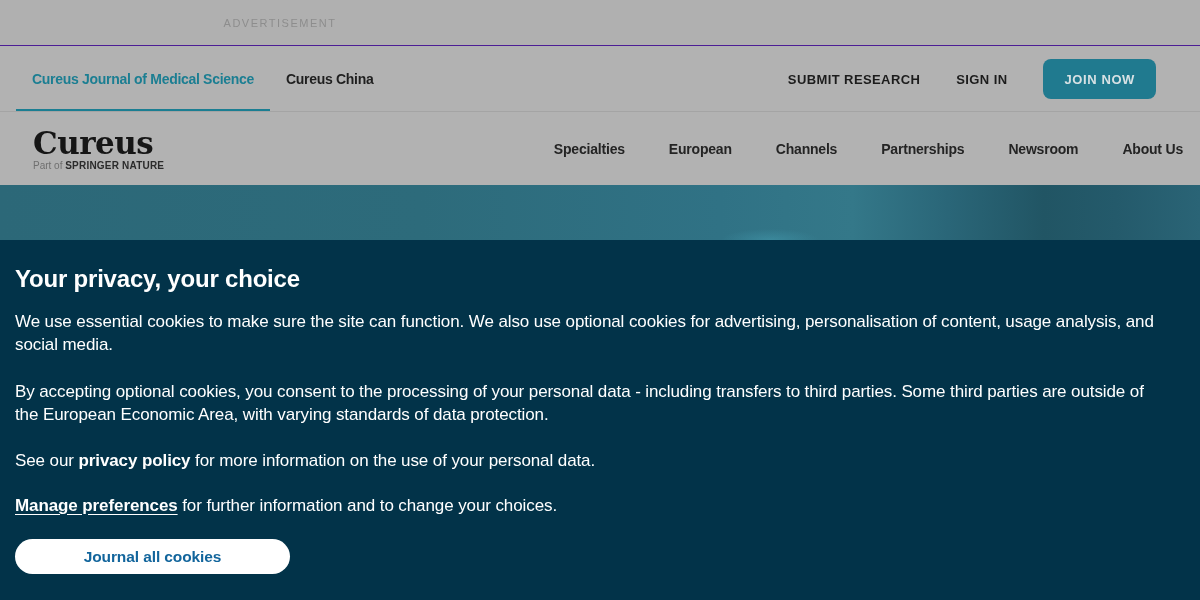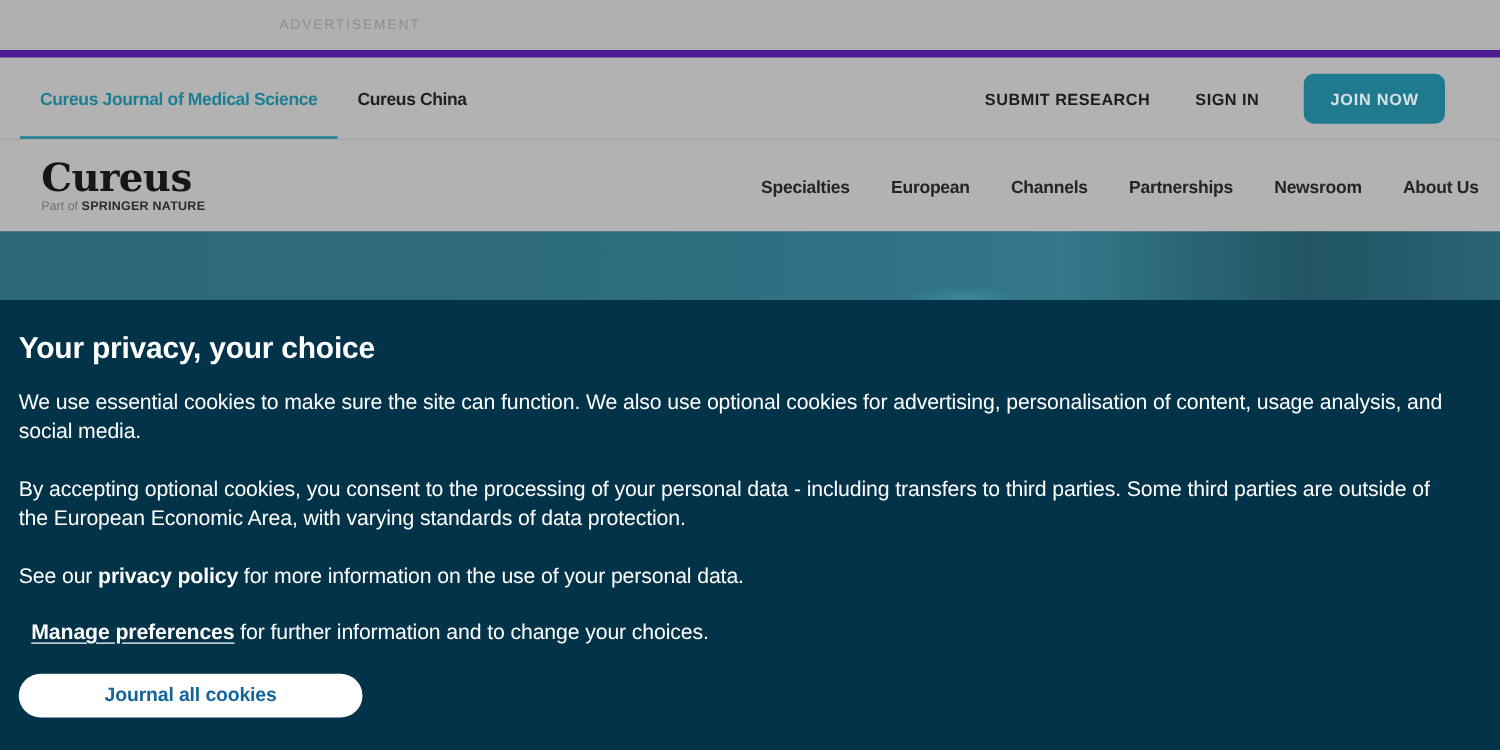--- a/index.html
+++ b/index.html
@@ -6,21 +6,21 @@
   html,body { width:1200px; height:600px; }
   body {
     position:relative; overflow:hidden;
     font-family:"Liberation Sans", sans-serif;
     background:#b2b2b2;
   }
 
   
   .ad-bar {
     position:absolute; top:0; left:0; width:1200px; height:46px;
-    background:#b0b0b0; border-bottom:6px solid #4c1d95;
+    background:#b0b0b0; border-bottom:1px solid #4c1d95;
   }
   .ad-label {
     position:absolute; left:280px; top:50%; transform:translate(-50%,-50%);
     color:#8d8d8d; font-size:11px; letter-spacing:1.5px; font-weight:400;
     white-space:nowrap;
   }
 
   
   .tab-bar {
     position:absolute; top:47px; left:0; width:1200px; height:65px;
@@ -57,21 +57,21 @@
   }
   .logo-block { margin-left:33px; cursor:pointer; }
   .logo-text {
     font-family:"DejaVu Serif", serif; font-weight:700;
     font-size:31px; line-height:1.05; color:#161616; letter-spacing:-0.5px;
   }
   .logo-tagline { font-size:10px; color:#6f6f6f; margin-top:1px; white-space:nowrap; }
   .logo-tagline .brand { font-weight:700; color:#2b2b2b; letter-spacing:0.2px; }
   .main-nav {
     margin-left:auto; margin-right:17px;
-    display:flex; align-items:center; gap:33px;justify-content:center;
+    display:flex; align-items:center; gap:44px;justify-content:center;
   }
   .nav-item {
     font-size:14px; font-weight:700; letter-spacing:-0.2px;
     color:#242424; white-space:nowrap; cursor:pointer;
   }
 
   
   .hero {
     position:absolute; top:185px; left:0; width:1200px; height:55px;
     background:
@@ -91,21 +91,21 @@
     margin-top:24px; font-size:24px; font-weight:700; line-height:29px;
     letter-spacing:-0.2px;
   }
   .cb-p {
     font-size:17px; line-height:23px; font-weight:400;
     max-width:1148px; letter-spacing:-0.1px;
   }
   .cb-p1 { margin-top:17px; }
   .cb-p2 { margin-top:24px; }
   .cb-p3 { margin-top:23px; }
-  .cb-p4 { margin-top:22px; margin-left:10px; }
+  .cb-p4 { margin-top:22px; margin-left:0; }
   .cb-link-bold { font-weight:700; color:#ffffff; text-decoration:none; cursor:pointer; }
   .cb-link-underline {
     font-weight:700; color:#ffffff; text-decoration:underline;
     text-underline-offset:3px; cursor:pointer;
   }
   .accept-btn {
     display:flex; align-items:center; justify-content:center;
     margin-top:22px; width:275px; height:35px;
     border:none; border-radius:18px; background:#ffffff;
     color:#12659c; font-family:"Liberation Sans", sans-serif;

